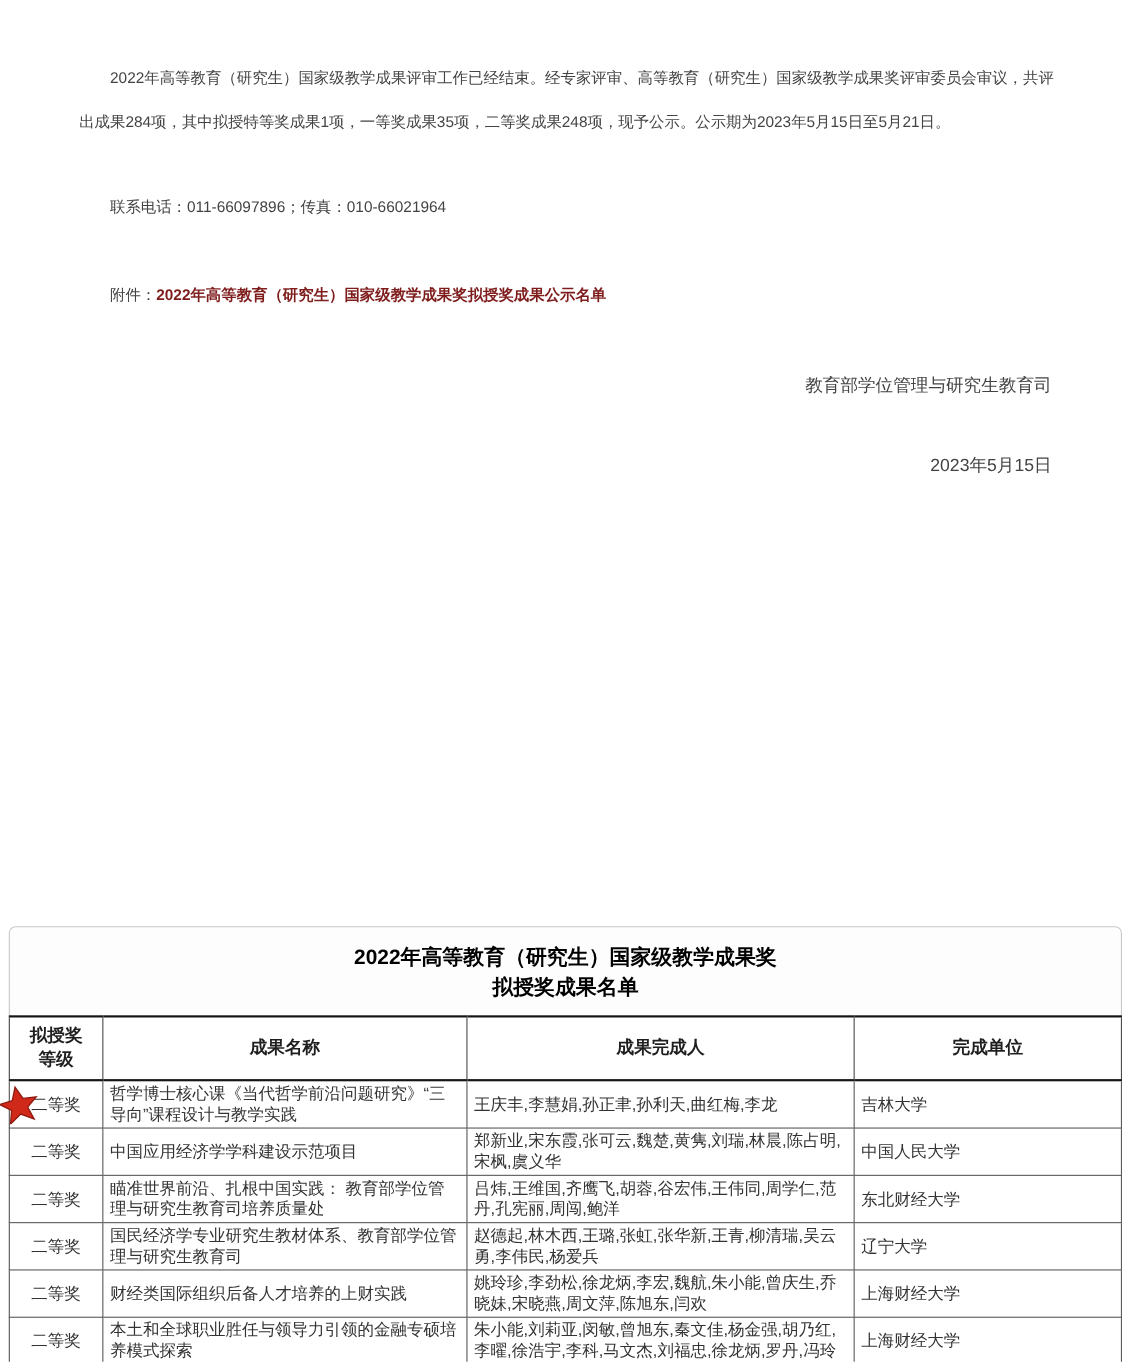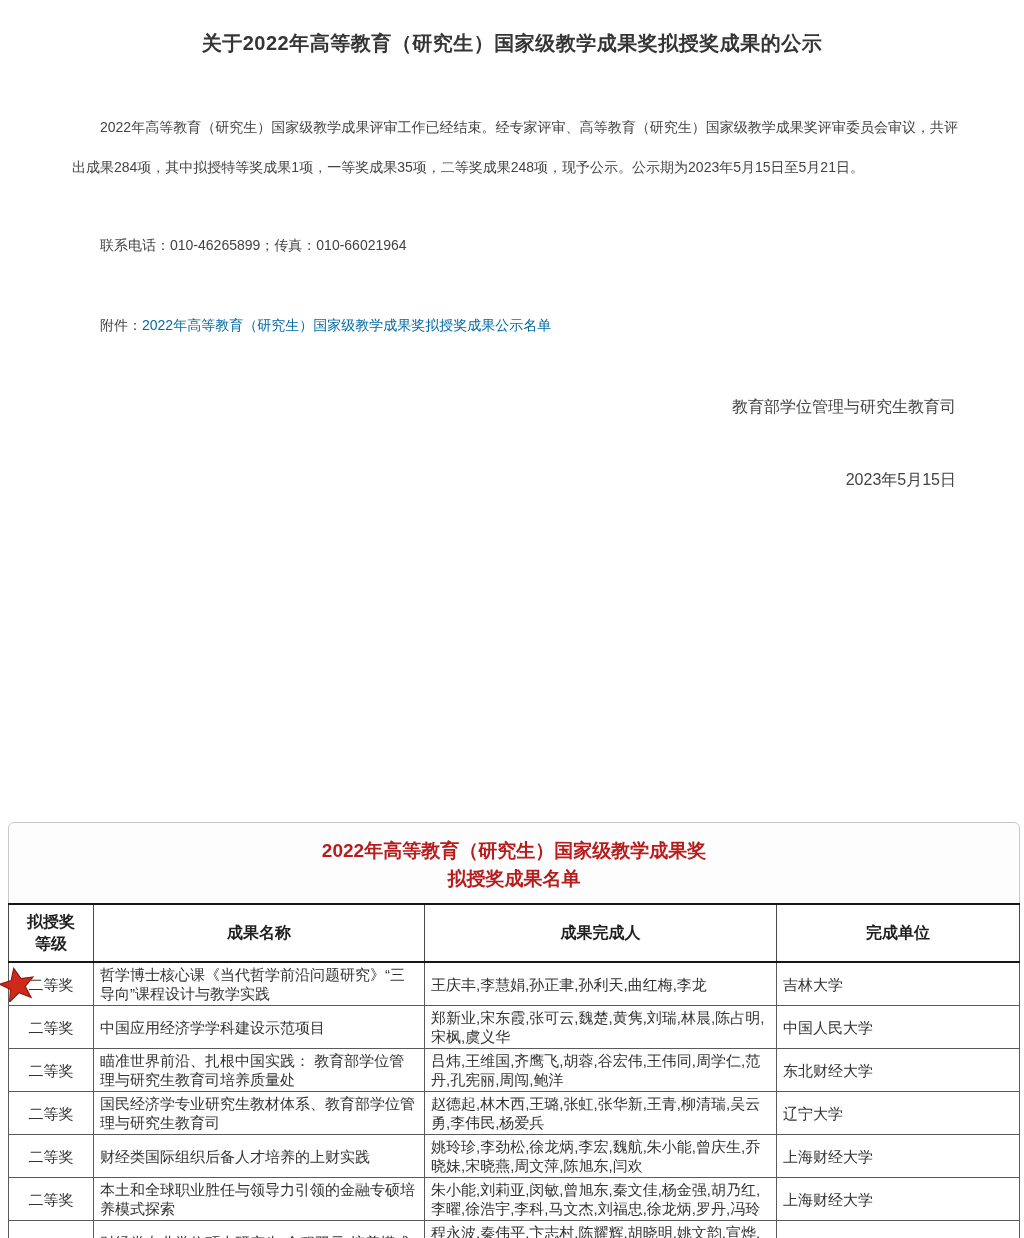--- a/index.html
+++ b/index.html
@@ -29,23 +29,24 @@
     text-align: justify;
     text-indent: 2em;
     color: #434343;
   }
   .p1 { margin-top: 50px; }
   .p2 { margin-top: 35px; }
   .p-contact { margin-top: 38px; }
   .p-address { margin-top: 36px; }
   .p-attach { margin-top: 40px; }
   .attach-link {
-    color: #0369a1;
+    color: #7f1d1d;
     text-decoration: none;
     cursor: pointer;
+    font-weight: bold;
   }
   .sign-line {
     margin: 0 68px 0 72px;
     text-align: right;
     font-size: 16px;
     color: #434343;
   }
   .signer { margin-top: 52px; }
   .date { margin-top: 52px; }
 
@@ -57,21 +58,21 @@
     border: 1px solid #c9c9c9;
     border-radius: 6px 6px 0 0;
     background: #fdfdfd;
     overflow: visible;
   }
   .table-title {
     padding: 14px 0 10px 0;
     text-align: center;
     font-weight: bold;
     font-size: 19px;
-    color: #b91c1c;
+    color: #000000;
     line-height: 28px;
   }
   table.award {
     width: 1011px;
     border-collapse: collapse;
     table-layout: fixed;
     background: #ffffff;
     margin-left: -1px;
     border-left: 1px solid #3c3c3c;
     border-right: 1px solid #3c3c3c;
@@ -108,26 +109,25 @@
     left: -10px; top: 3px;
     width: 36px; height: 36px;
     pointer-events: none;
   }
 </style>
 </head>
 <body>
 
 <div class="doc">
 
-  <h1 class="doc-title">关于2022年高等教育（研究生）国家级教学成果奖拟授奖成果的公示</h1>
 
   <p class="para p1">2022年高等教育（研究生）国家级教学成果评审工作已经结束。经专家评审、高等教育（研究生）国家级教学成果奖评审委员会审议，共评出成果284项，其中拟授特等奖成果1项，一等奖成果35项，二等奖成果248项，现予公示。公示期为2023年5月15日至5月21日。</p>
 
 
-  <p class="para p-contact">联系电话：010-46265899；传真：010-66021964</p>
+  <p class="para p-contact">联系电话：011-66097896；传真：010-66021964</p>
 
 
   <p class="para p-attach"><span>附件：</span><a class="attach-link">2022年高等教育（研究生）国家级教学成果奖拟授奖成果公示名单</a></p>
 
   <div class="sign-line signer">教育部学位管理与研究生教育司</div>
 
   <div class="sign-line date">2023年5月15日</div>
 
   <div class="table-wrap">
     <div class="table-title">

